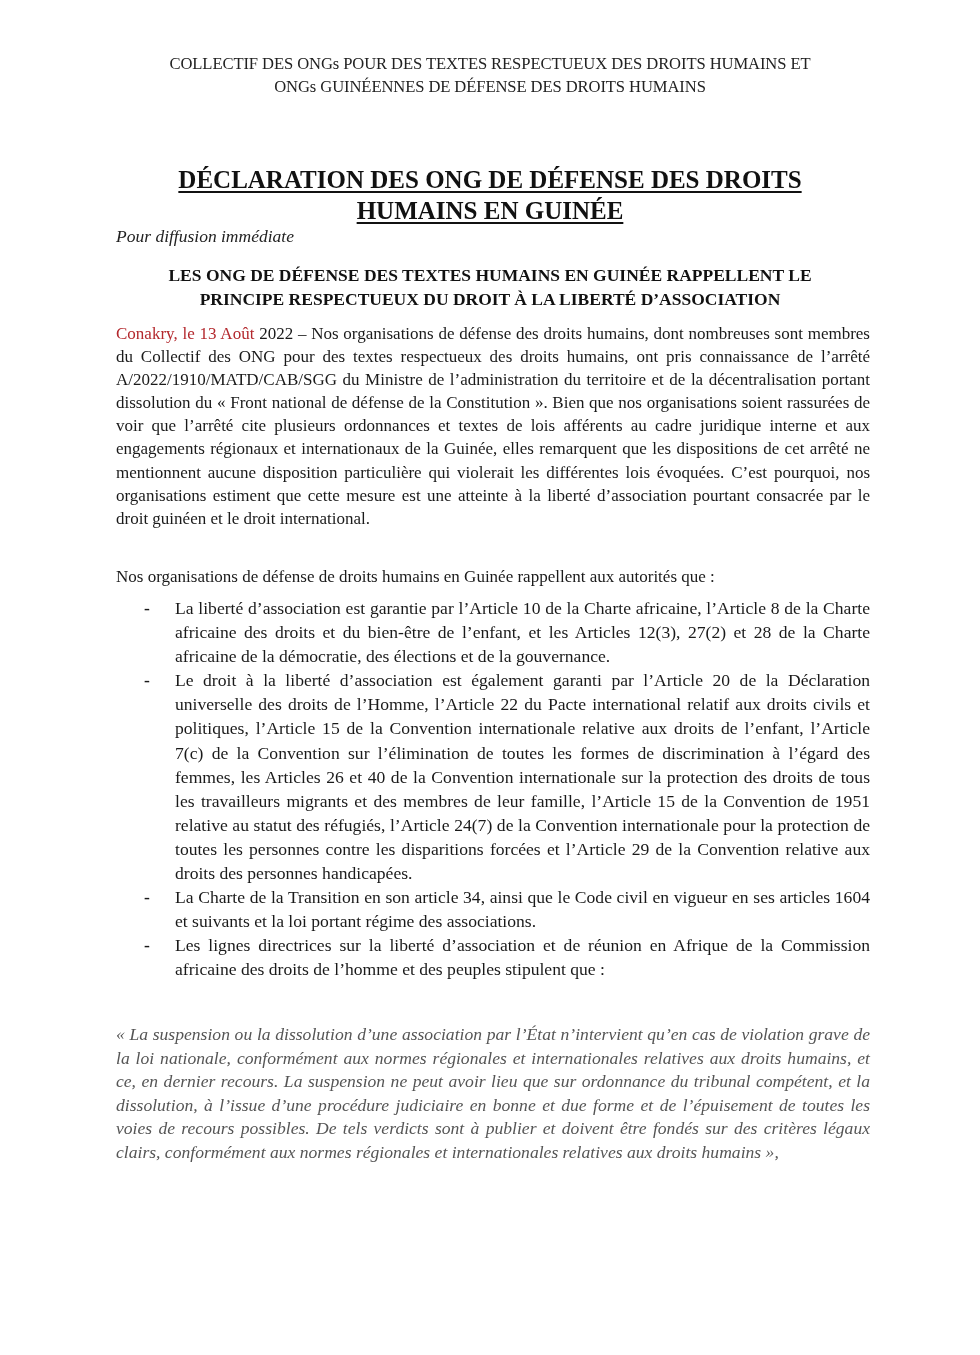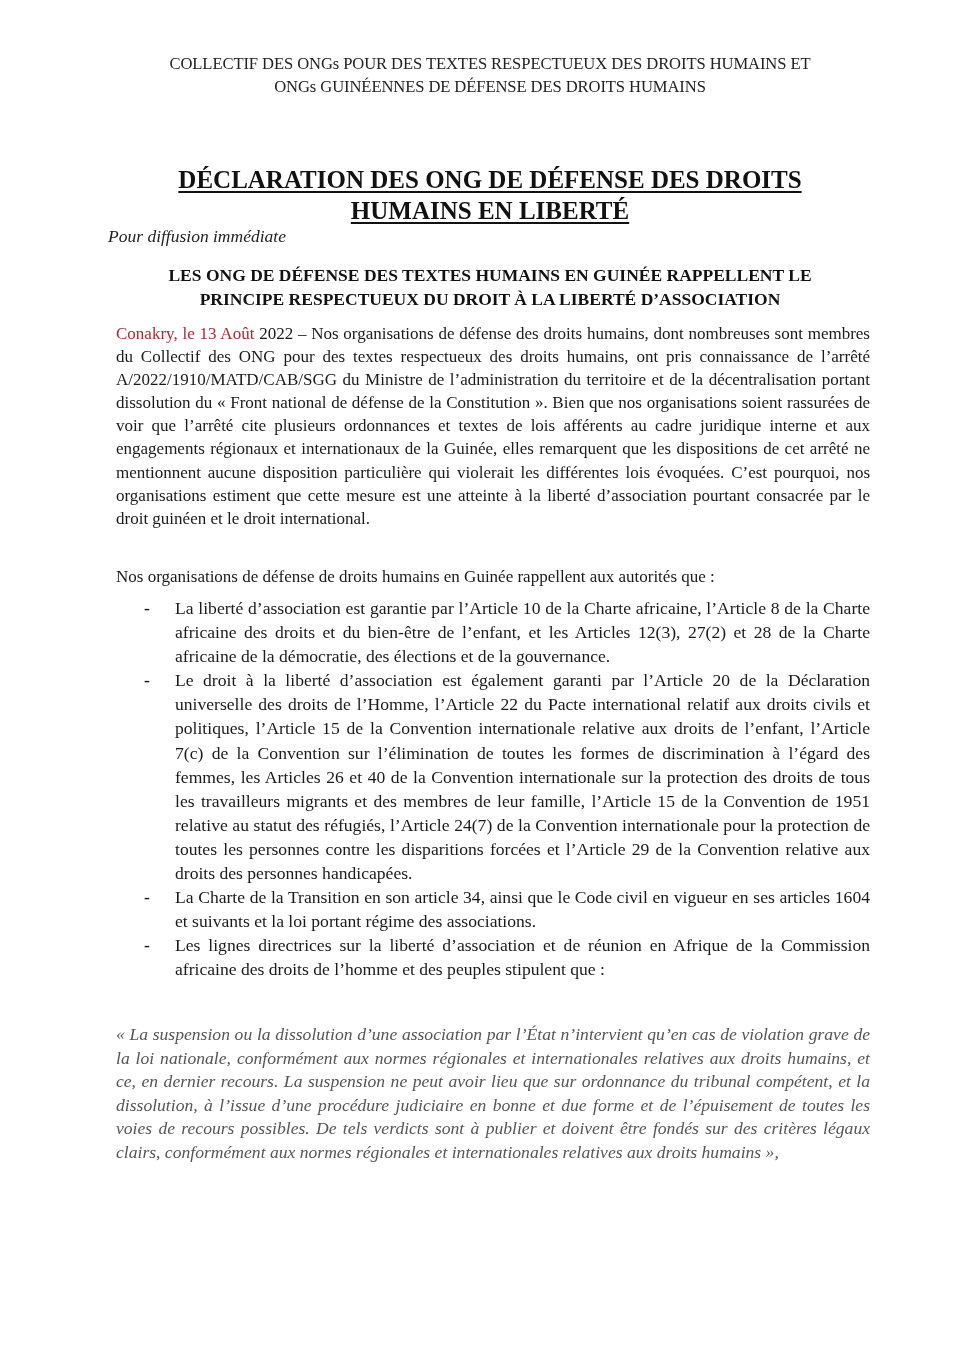--- a/index.html
+++ b/index.html
@@ -4,21 +4,21 @@
 <style>
   html, body { margin: 0; padding: 0; background: #ffffff; }
   body { width: 980px; height: 1355px; position: relative; overflow: hidden;
          font-family: "Liberation Serif", "DejaVu Serif", serif; color: #1a1a1a; }
   .page { position: absolute; left: 0; top: 0; width: 980px; height: 1355px; padding-left: 40px; }
   .org-header { position: absolute; left: 100px; width: 780px; top: 52px; text-align: center;
                 font-size: 16.6px; line-height: 23px; color: #222; letter-spacing: -0.1px; }
   .title { position: absolute; left: 100px; width: 780px; top: 148px; text-align: center;
            font-weight: bold; font-size: 25px; line-height: 31px; color: #111; margin-top: 16px; }
   .title span { text-decoration: underline; text-decoration-thickness: 2px; text-underline-offset: 3px; }
-  .release { position: absolute; left: 108px; top: 226px; font-style: italic; font-size: 17.5px; color: #222; }
+  .release { position: absolute; left: 116px; top: 226px; font-style: italic; font-size: 17.5px; color: #222; }
   .subtitle { position: absolute; left: 100px; width: 780px; top: 263px; text-align: center;
               font-weight: bold; font-size: 17.5px; line-height: 24px; color: #111; }
   .body-block { position: absolute; left: 116px; width: 754px; font-size: 17px; line-height: 23.1px;
                 text-align: justify; color: #1a1a1a; }
   .p1 { top: 322px; }
   .place-date { color: #b3282d; }
   .p2 { top: 565px; text-align: left; }
   .bullets { position: absolute; left: 116px; width: 754px; top: 596px; margin: 0; padding: 0; list-style: none;
              font-size: 17.6px; line-height: 24.1px; }
   .bullets li { position: relative; padding-left: 59px; text-align: justify; margin: 0; }
@@ -31,21 +31,21 @@
 
 <div class="page">
 
   <div class="org-header">
     <div>COLLECTIF DES ONGs POUR DES TEXTES RESPECTUEUX DES DROITS HUMAINS ET</div>
     <div>ONGs GUINÉENNES DE DÉFENSE DES DROITS HUMAINS</div>
   </div>
 
   <div class="title">
     <div><span>DÉCLARATION DES ONG DE DÉFENSE DES DROITS</span></div>
-    <div><span>HUMAINS EN LIBERTÉ</span></div>
+    <div><span>HUMAINS EN GUINÉE</span></div>
   </div>
 
   <div class="release">Pour diffusion immédiate</div>
 
   <div class="subtitle">
     <div>LES ONG DE DÉFENSE DES TEXTES HUMAINS EN GUINÉE RAPPELLENT LE</div>
     <div>PRINCIPE RESPECTUEUX DU DROIT À LA LIBERTÉ D’ASSOCIATION</div>
   </div>
 
   <div class="body-block p1"><span class="place-date">Conakry, le 13 Août</span><span> 2022 – Nos organisations de défense des droits humains, dont nombreuses sont membres du Collectif des ONG pour des textes respectueux des droits humains, ont pris connaissance de l’arrêté A/2022/1910/MATD/CAB/SGG du Ministre de l’administration du territoire et de la décentralisation portant dissolution du « Front national de défense de la Constitution ». Bien que nos organisations soient rassurées de voir que l’arrêté cite plusieurs ordonnances et textes de lois afférents au cadre juridique interne et aux engagements régionaux et internationaux de la Guinée, elles remarquent que les dispositions de cet arrêté ne mentionnent aucune disposition particulière qui violerait les différentes lois évoquées. C’est pourquoi, nos organisations estiment que cette mesure est une atteinte à la liberté d’association pourtant consacrée par le droit guinéen et le droit international.</span></div>

